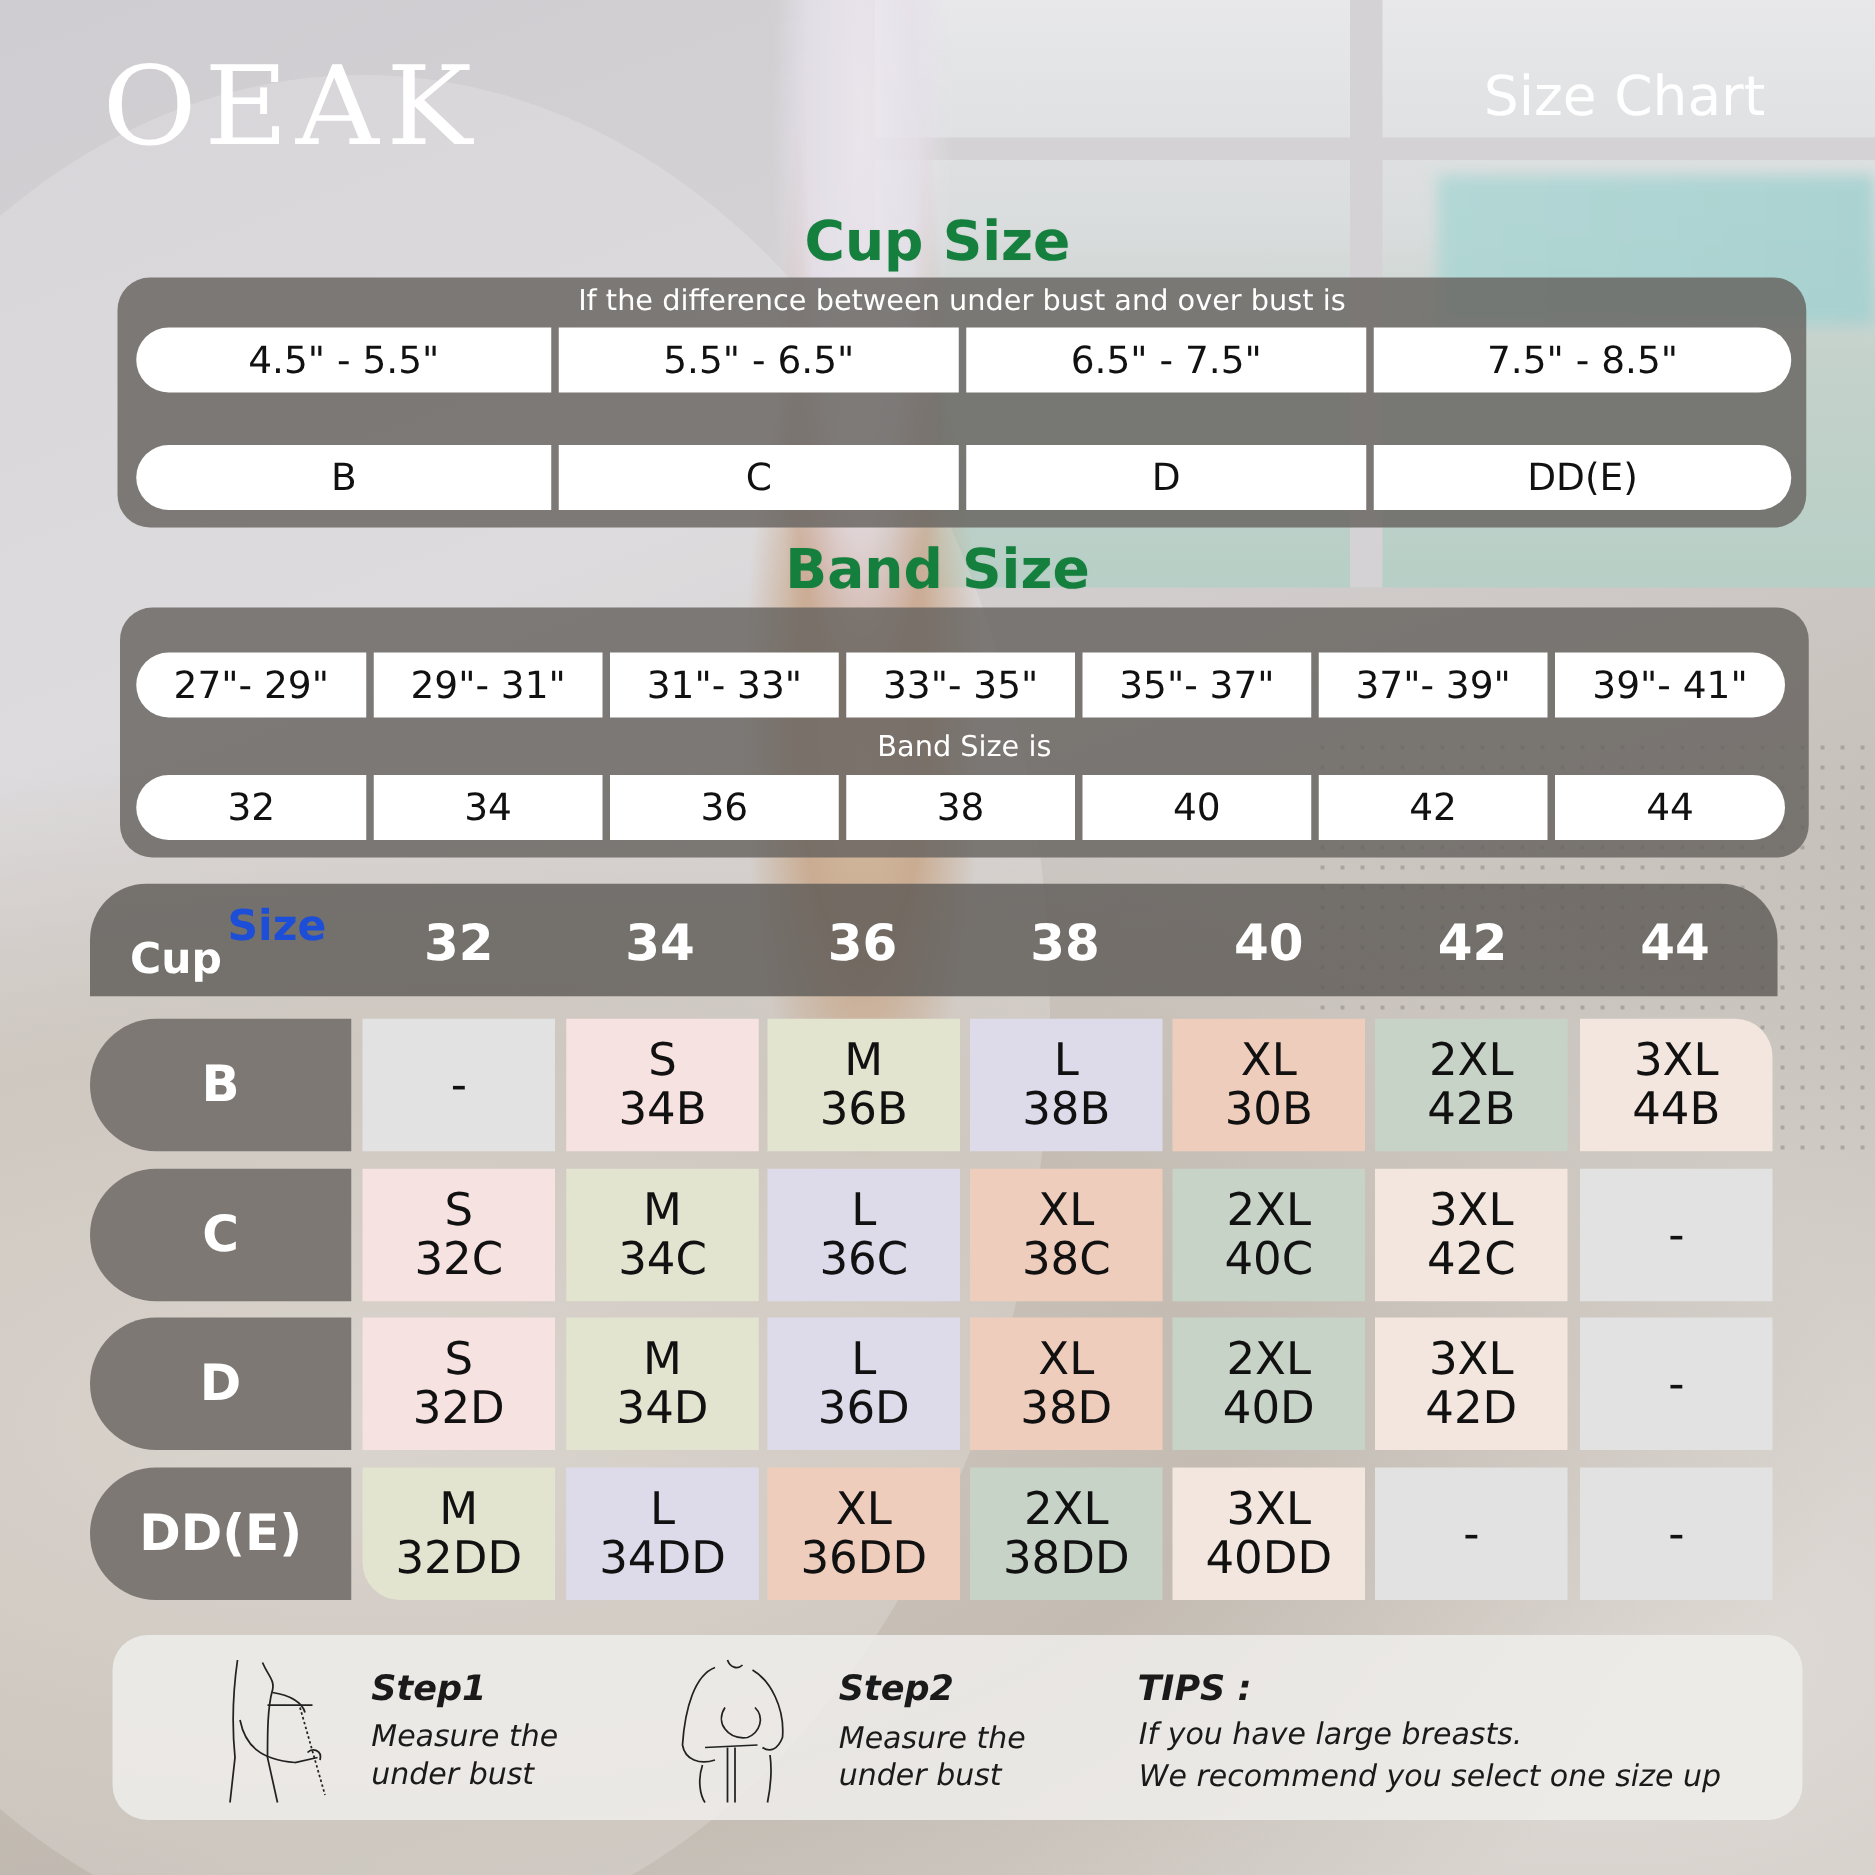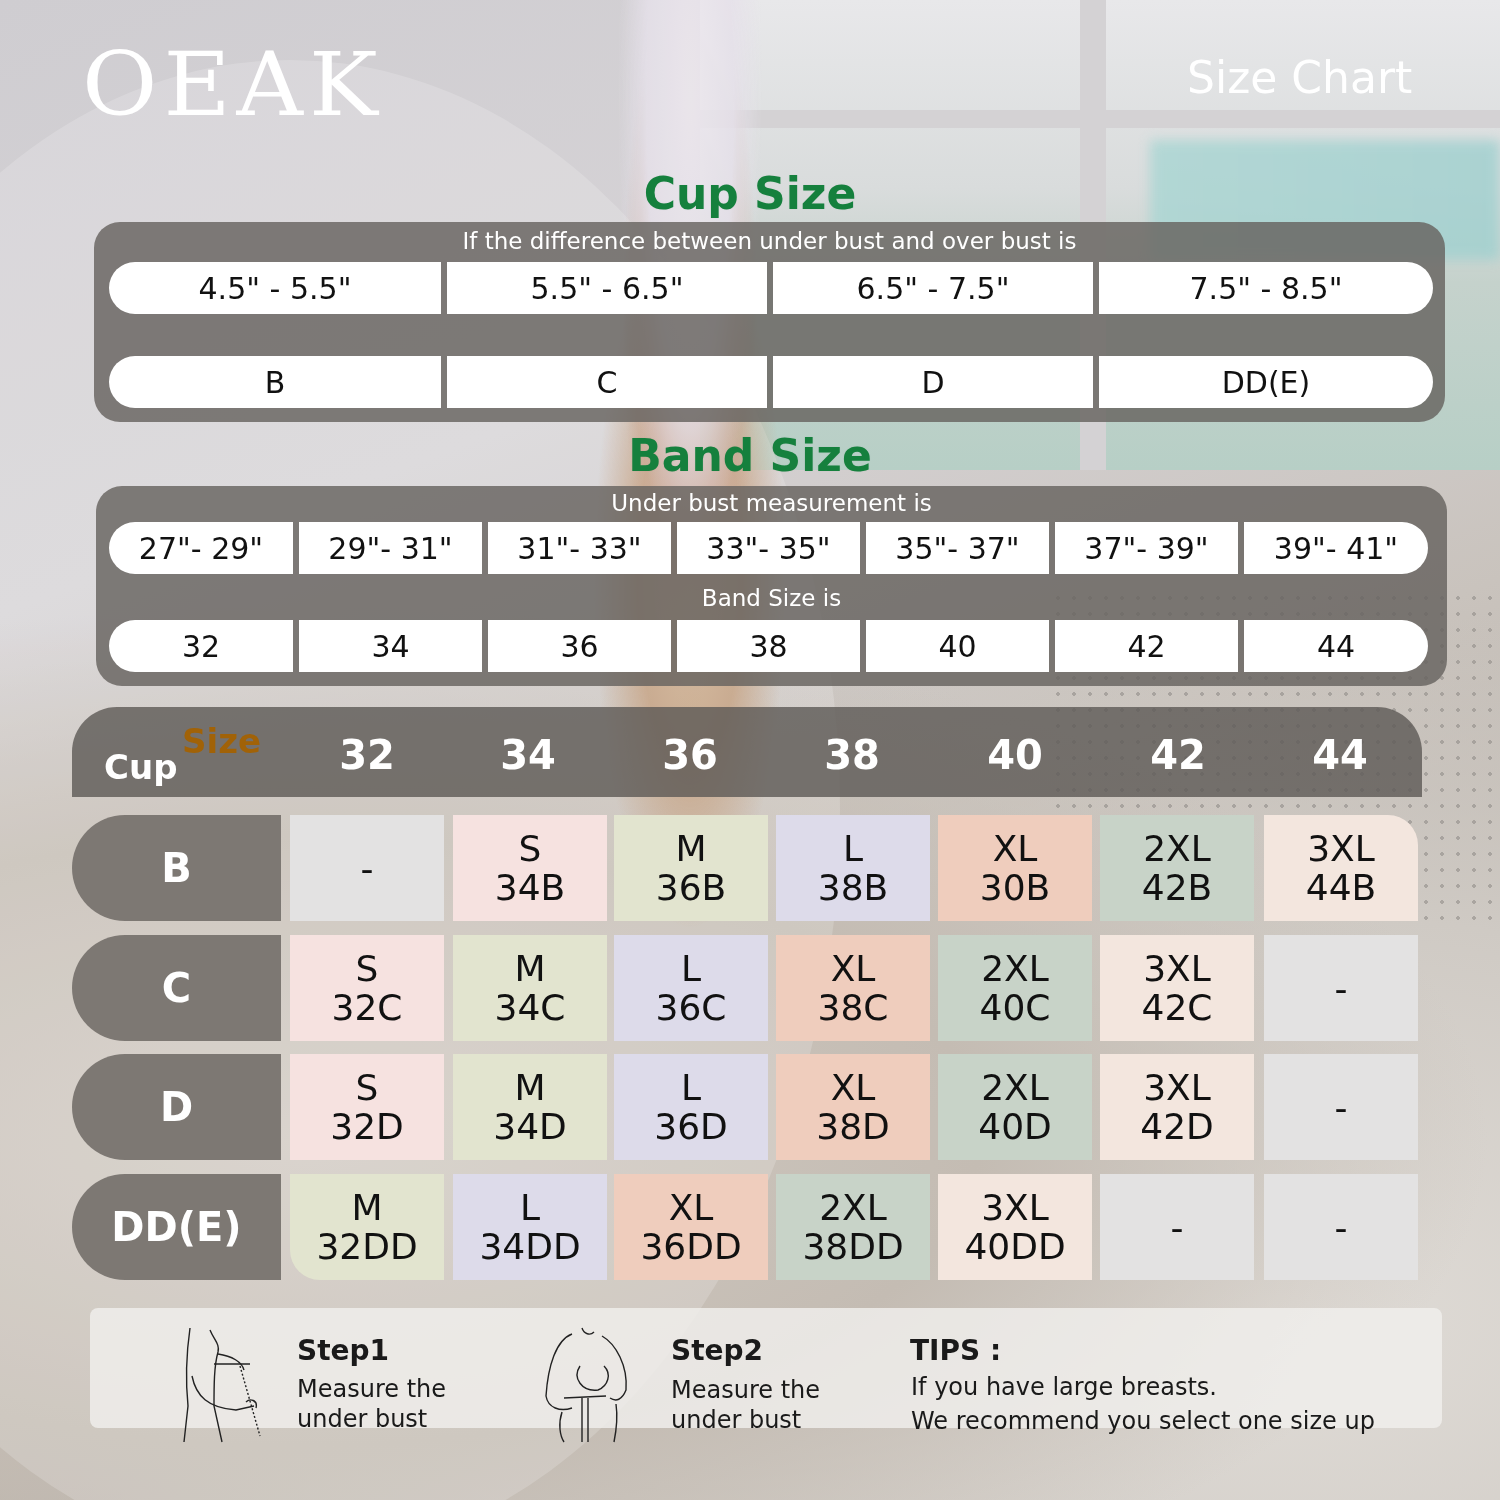--- a/index.html
+++ b/index.html
@@ -39,34 +39,34 @@
     font-size:23px;font-family:"DejaVu Sans",sans-serif;}
   .pillrow{position:absolute;display:flex;gap:6px;}
   .pill{background:#fff;height:52px;display:flex;align-items:center;justify-content:center;
     color:#111;font-size:30px;font-family:"DejaVu Sans",sans-serif;}
   .pill:first-child{border-radius:26px 0 0 26px;}
   .pill:last-child{border-radius:0 26px 26px 0;}
 
   
   .hdr{position:absolute;left:72px;top:707px;width:1350px;height:90px;
     background:rgba(95,92,88,.82);border-radius:45px 45px 0 0;}
-  .hdr .corner-size{position:absolute;left:110px;top:14px;color:#a16207;font-weight:700;font-size:34px;font-family:"DejaVu Sans",sans-serif;}
+  .hdr .corner-size{position:absolute;left:110px;top:14px;color:#1d4ed8;font-weight:700;font-size:34px;font-family:"DejaVu Sans",sans-serif;}
   .hdr .corner-cup{position:absolute;left:32px;top:40px;color:#fff;font-weight:700;font-size:34px;font-family:"DejaVu Sans",sans-serif;}
   .hdr .band{position:absolute;top:25px;color:#fff;font-weight:700;font-size:40px;width:120px;text-align:center;font-family:"DejaVu Sans",sans-serif;}
   .rowlabel{position:absolute;left:72px;width:209px;height:106px;background:#7d7873;
     border-radius:53px 0 0 53px;color:#fff;font-weight:700;font-size:40px;
     display:flex;align-items:center;justify-content:center;font-family:"DejaVu Sans",sans-serif;}
   .cell{position:absolute;width:154px;height:106px;display:flex;flex-direction:column;
     align-items:center;justify-content:center;color:#111;font-size:36px;line-height:39px;
     font-family:"DejaVu Sans",sans-serif;}
   .cell.tr{border-radius:0 30px 0 0;}
   .cell.bl{border-radius:0 0 0 30px;}
 
-  .steps{position:absolute;left:90px;top:1308px;width:1352px;height:120px;
-    background:rgba(240,239,237,.82);border-radius:8px;}
+  .steps{position:absolute;left:90px;top:1308px;width:1352px;height:148px;
+    background:rgba(240,239,237,.82);border-radius:28px;font-style:italic;}
   .step-fig{position:absolute;top:18px;width:95px;height:118px;}
   .step-title{position:absolute;font-weight:700;font-size:28px;color:#1a1a1a;font-family:"DejaVu Sans",sans-serif;}
   .step-text{position:absolute;font-size:24px;color:#1a1a1a;line-height:30px;font-family:"DejaVu Sans",sans-serif;}
 </style>
 </head>
 <body>
 
 <div class="bg">
   <div class="window"></div>
   <div class="pool"></div>
@@ -93,21 +93,20 @@
   <div class="pillrow" style="left:15px;top:134px;">
     <div class="pill" style="width:332px;">B</div>
     <div class="pill" style="width:320px;">C</div>
     <div class="pill" style="width:320px;">D</div>
     <div class="pill" style="width:334px;">DD(E)</div>
   </div>
 </div>
 
 <div class="sec-title" style="top:430px;">Band Size</div>
 <div class="panel" style="left:78px;top:486px;width:1351px;height:200px;">
-  <div class="cap" style="top:4px;">Under bust measurement is</div>
   <div class="pillrow" style="left:13px;top:36px;">
     <div class="pill" style="width:184px;">27"- 29"</div>
     <div class="pill" style="width:183px;">29"- 31"</div>
     <div class="pill" style="width:183px;">31"- 33"</div>
     <div class="pill" style="width:183px;">33"- 35"</div>
     <div class="pill" style="width:183px;">35"- 37"</div>
     <div class="pill" style="width:183px;">37"- 39"</div>
     <div class="pill" style="width:184px;">39"- 41"</div>
   </div>
   <div class="cap" style="top:99px;">Band Size is</div>

